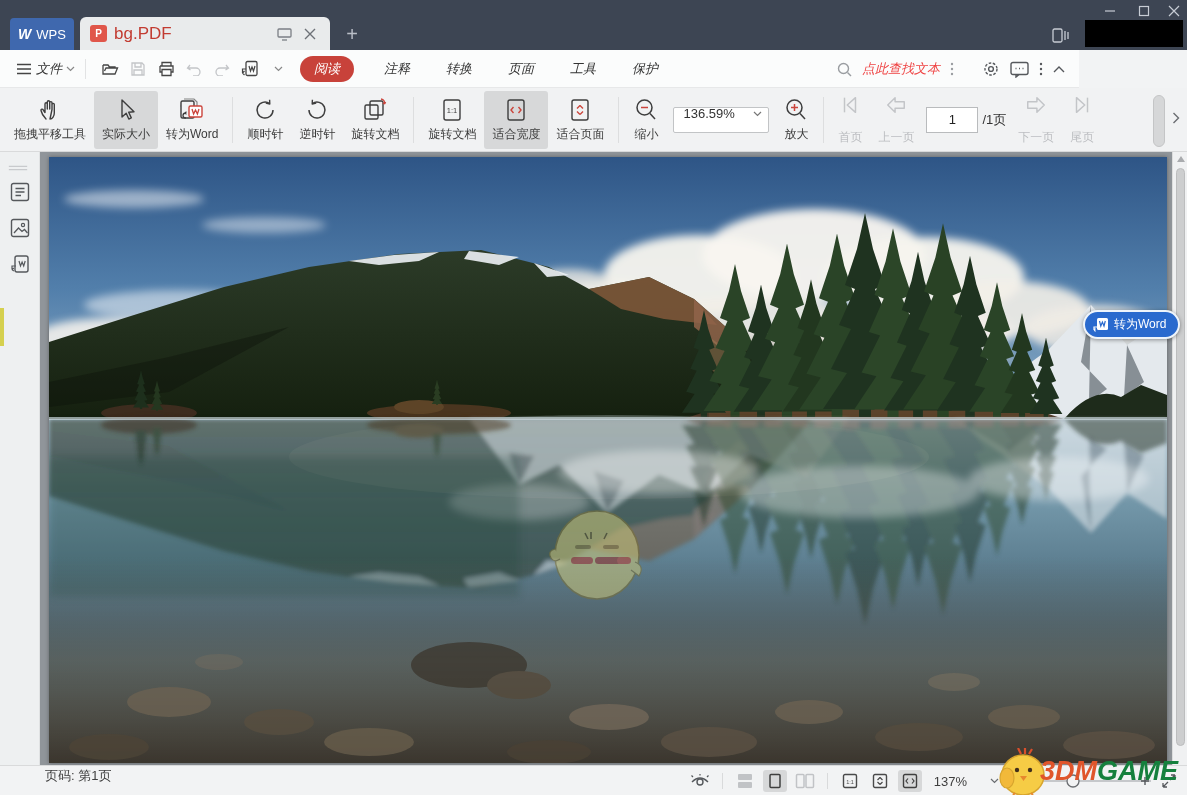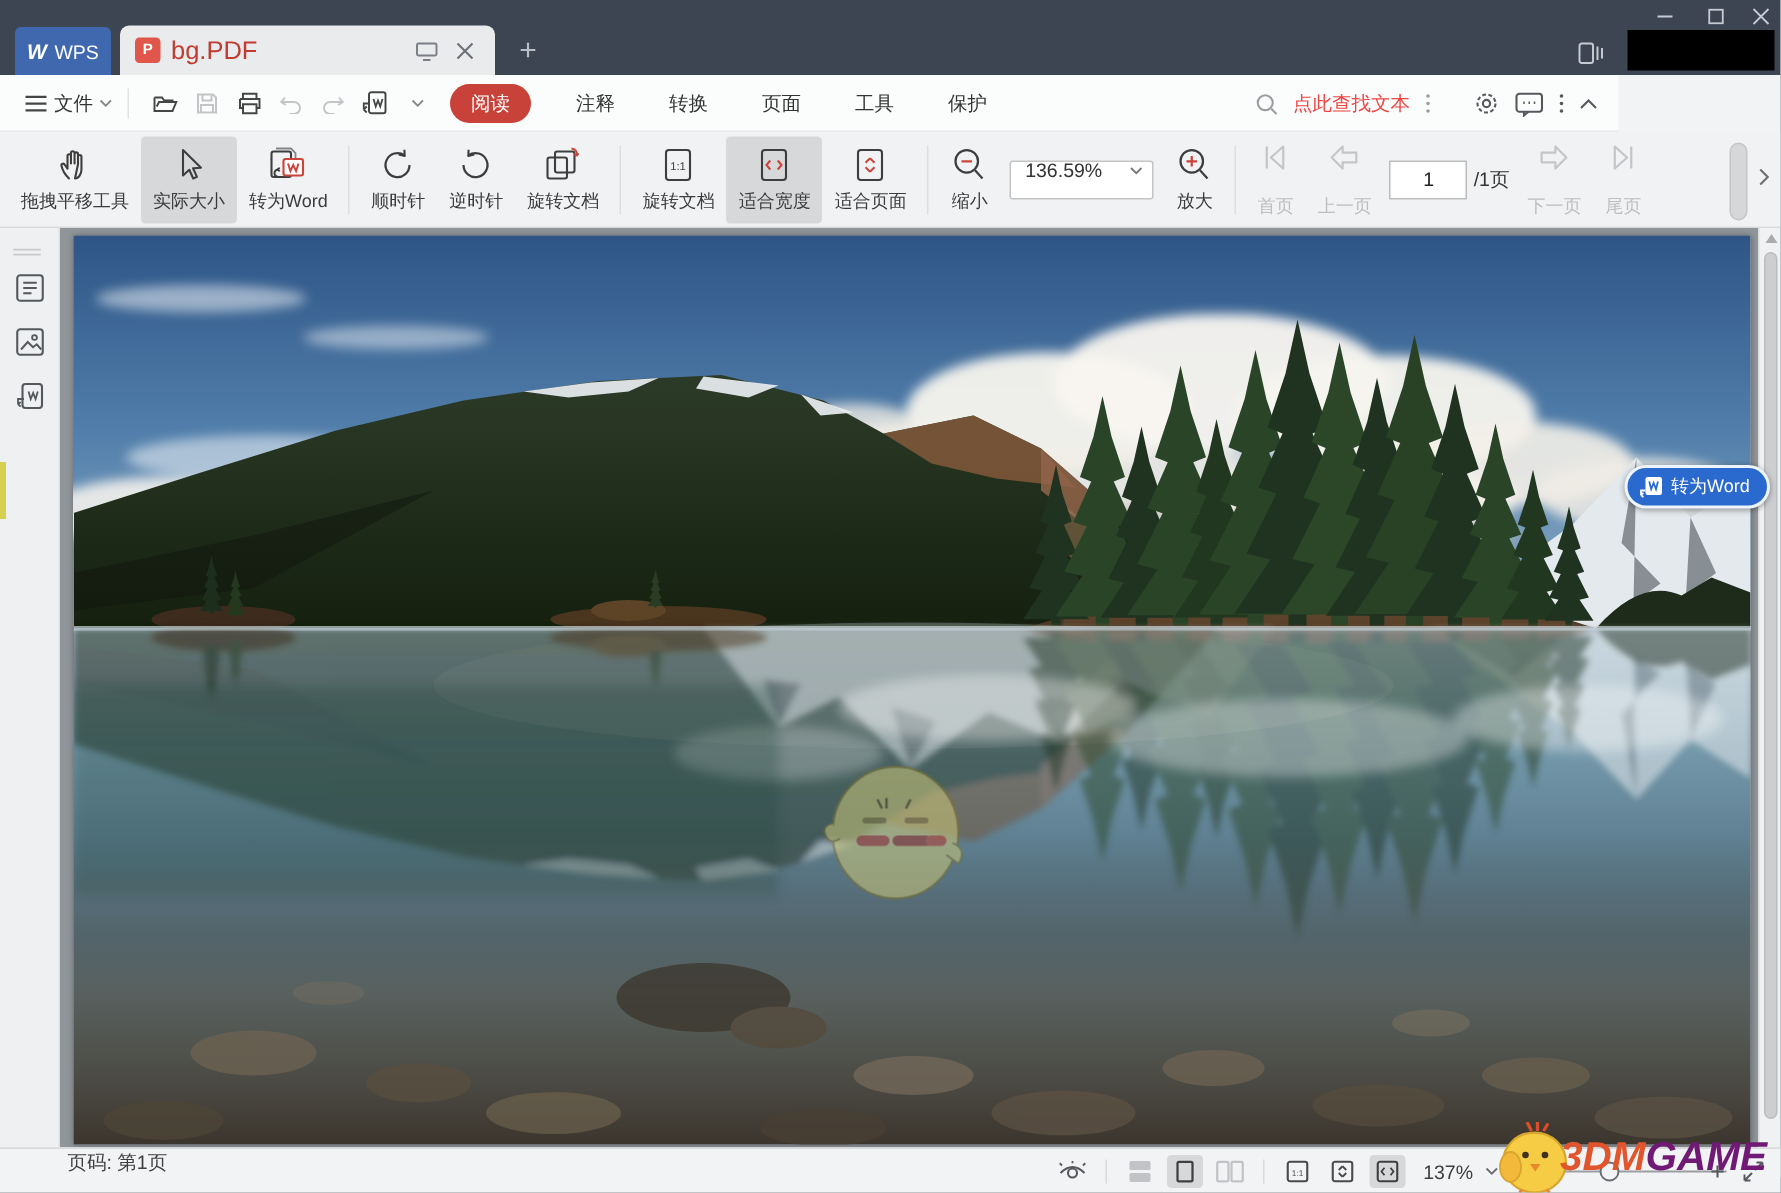--- a/index.html
+++ b/index.html
@@ -17,21 +17,21 @@
                display:flex; align-items:center; justify-content:center; margin-right:7px; }
   #tab-title { color:#c23b31; font-size:17px; flex:1; }
   .tab-ic { width:20px; height:20px; display:flex; align-items:center; justify-content:center; color:#7b7f85; margin-left:6px; cursor:pointer; }
   #new-tab { position:absolute; left:340px; top:22px; width:24px; height:24px; color:#b9bec7; font-size:20px; text-align:center; line-height:24px; cursor:pointer; }
   .winbtn { position:absolute; top:2px; width:28px; height:18px; display:flex; align-items:center; justify-content:center; cursor:pointer; }
   #side-mode-icon { position:absolute; left:1050px; top:26px; width:22px; height:20px; cursor:pointer; }
   #account-area { position:absolute; left:1085px; top:20px; width:98px; height:27px; background:#000; }
 
   
   #menubar { position:absolute; left:0; top:50px; width:1079px; height:38px; background:#fbfcfc; border-bottom:1px solid #e7e8e9;
-             display:flex; align-items:center; font-size:13px; color:#333; }
+             display:flex; align-items:center; font-size:13px; color:#333;font-style:italic; }
   .mitem { display:flex; align-items:center; gap:4px; cursor:pointer; }
   .msep { width:1px; height:20px; background:#e2e3e4; margin:0 10px; }
   .mico { width:24px; height:24px; display:flex; align-items:center; justify-content:center; cursor:pointer; margin:0 2px; }
   #read-pill { background:#c8423a; color:#fff; border-radius:13px; height:26px; padding:0 14px; display:flex; align-items:center; margin:0 12px 0 8px; cursor:pointer; }
   .mtab { padding:12px 18px; height:38px; display:flex; align-items:center; cursor:pointer; }
   #menu-right { position:absolute; right:14px; top:0; height:38px; display:flex; align-items:center; gap:10px; }
   #search-text { color:#ef4444; font-size:13px; cursor:text; }
 
   
   #toolbar { position:absolute; left:0; top:88px; width:1187px; height:64px; background:#f1f2f3; border-bottom:1px solid #d9dadb;
@@ -58,27 +58,27 @@
   #page-image { position:absolute; left:49px; top:5px; width:1118px; height:606px; box-shadow:0 0 4px rgba(0,0,0,.35); }
   #doc-scrollbar { position:absolute; left:1172px; top:0; width:15px; height:613px; background:#f0f1f2; border-left:1px solid #dcdddd; }
   #scroll-thumb { position:absolute; left:2.5px; top:16px; width:9px; height:578px; background:#cdcecf; border:1px solid #bcbdbe; border-radius:5px; }
   #to-word-float { position:absolute; left:1083px; top:158px; height:29px; background:#2a6ace; border:2px solid #eef4fb; border-radius:15px;
                    display:flex; align-items:center; gap:5px; padding:0 12px 0 8px; color:#fff; font-size:12px; cursor:pointer;
                    box-shadow:0 1px 4px rgba(0,0,0,.4); z-index:5; }
   #center-watermark { position:absolute; left:545px; top:355px; width:100px; height:95px; z-index:4; pointer-events:none; }
 
   
   #statusbar { position:absolute; left:0; top:765px; width:1187px; height:20px; background:#f2f3f4; border-top:1px solid #d9dadb;
-               display:flex; font-size:13px; color:#3f3f3f; }
+               display:flex; align-items:center; font-size:13px; color:#3f3f3f; }
   #status-page { margin-left:45px; }
   #status-right { position:absolute; right:10px; top:0; height:30px; display:flex; align-items:center; gap:6px; }
   .sic { width:24px; height:22px; display:flex; align-items:center; justify-content:center; border-radius:3px; cursor:pointer; }
   .sic.active { background:#d7d8d9; }
   .ssep { width:1px; height:16px; background:#d9dadb; margin:0 4px; }
-  #status-zoom { margin:0 2px 0 6px; }
+  #status-zoom { margin:0 17px 0 6px; }
   #brand-watermark { position:absolute; left:993px; top:748px; width:200px; height:47px; z-index:9; pointer-events:none; }
   #brand-text { position:absolute; left:47px; top:8px; font-size:27px; font-weight:bold; font-style:italic; letter-spacing:0; white-space:nowrap; }
 </style>
 </head>
 <body>
 
 <div id="titlebar">
   <div id="wps-btn">
     <span id="wps-logo">W</span>
     <span>WPS</span>
@@ -603,15 +603,15 @@
   <svg style="position:absolute; left:0; top:0;" width="62" height="47" viewBox="0 0 62 47">
     <path d="M28 6 l-3 -6 M32 6 l0 -6 M36 6 l3 -5" stroke="#d94f2b" stroke-width="2.2" fill="none"></path>
     <ellipse cx="30" cy="27" rx="21" ry="20" fill="#f6cc45" stroke="#d8a52e" stroke-width="1.5"></ellipse>
     <ellipse cx="14" cy="30" rx="7" ry="10" fill="#f2b93a" stroke="#d8a52e" stroke-width="1.2"></ellipse>
     <circle cx="24" cy="22" r="2.2" fill="#42301c"></circle>
     <circle cx="37" cy="22" r="2.2" fill="#42301c"></circle>
     <path d="M27 28 L34 28 L30.5 33 Z" fill="#e8892d"></path>
     <path d="M22 45 l-2 2 M38 45 l2 2" stroke="#e8892d" stroke-width="2"></path>
   </svg>
   <div id="brand-text">
-    <span style="color:#e0552b;">3DM</span><span style="color:#701a75;margin-top:36px;">GAME</span>
+    <span style="color:#e0552b;">3DM</span><span style="color:#15803d;margin-top:36px;">GAME</span>
   </div>
 </div>
 
 </body></html>

